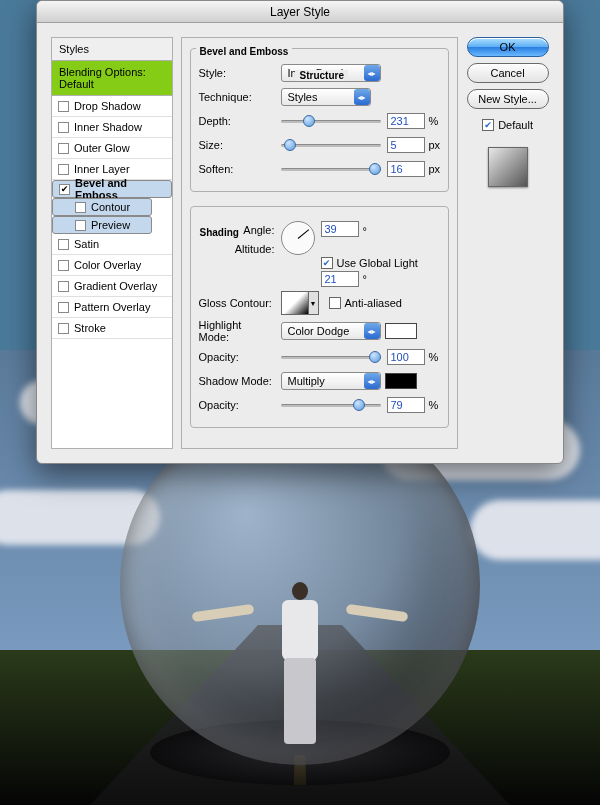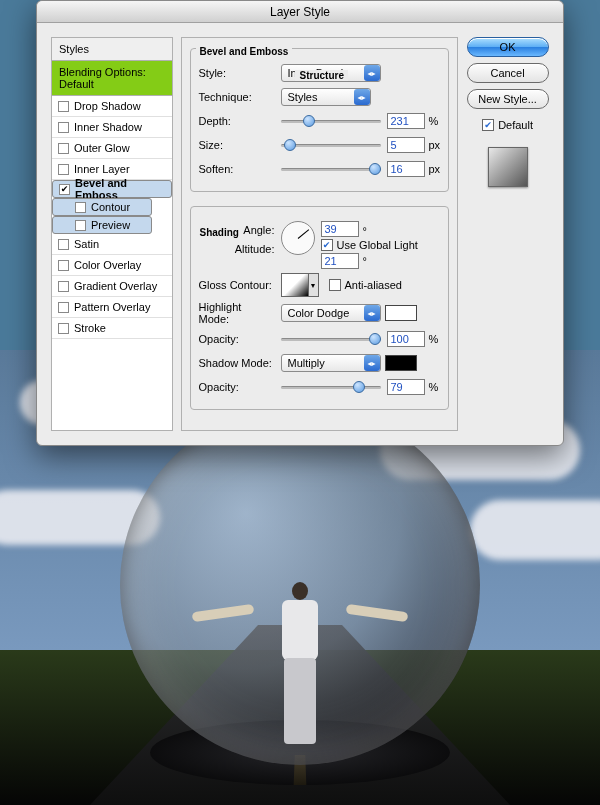--- a/index.html
+++ b/index.html
@@ -182,21 +182,21 @@
 
       <div class="fs-title" style="top:26px">Shading</div>
       <fieldset>
         <div class="row" style="align-items:flex-start">
           <div style="width:82px;text-align:right;padding-right:6px">
             <div style="height:22px;line-height:18px">Angle:</div>
             <div>Altitude:</div>
           </div>
           <div class="angle-dial"></div>
           <div>
-            <div style="display:flex;align-items:flex-end;margin-bottom:2px">
+            <div style="display:flex;align-items:flex-end;margin-bottom:20px">
               <div class="num">39</div>
                 <span class="unit">°</span>
             </div>
             <div style="display:flex;align-items:center;margin-bottom:2px">
               <span class="chk2">✔</span>
                 <span>Use Global Light</span>
             </div>
             <div style="display:flex;align-items:center">
               <div class="num">21</div>
                 <span class="unit">°</span>

